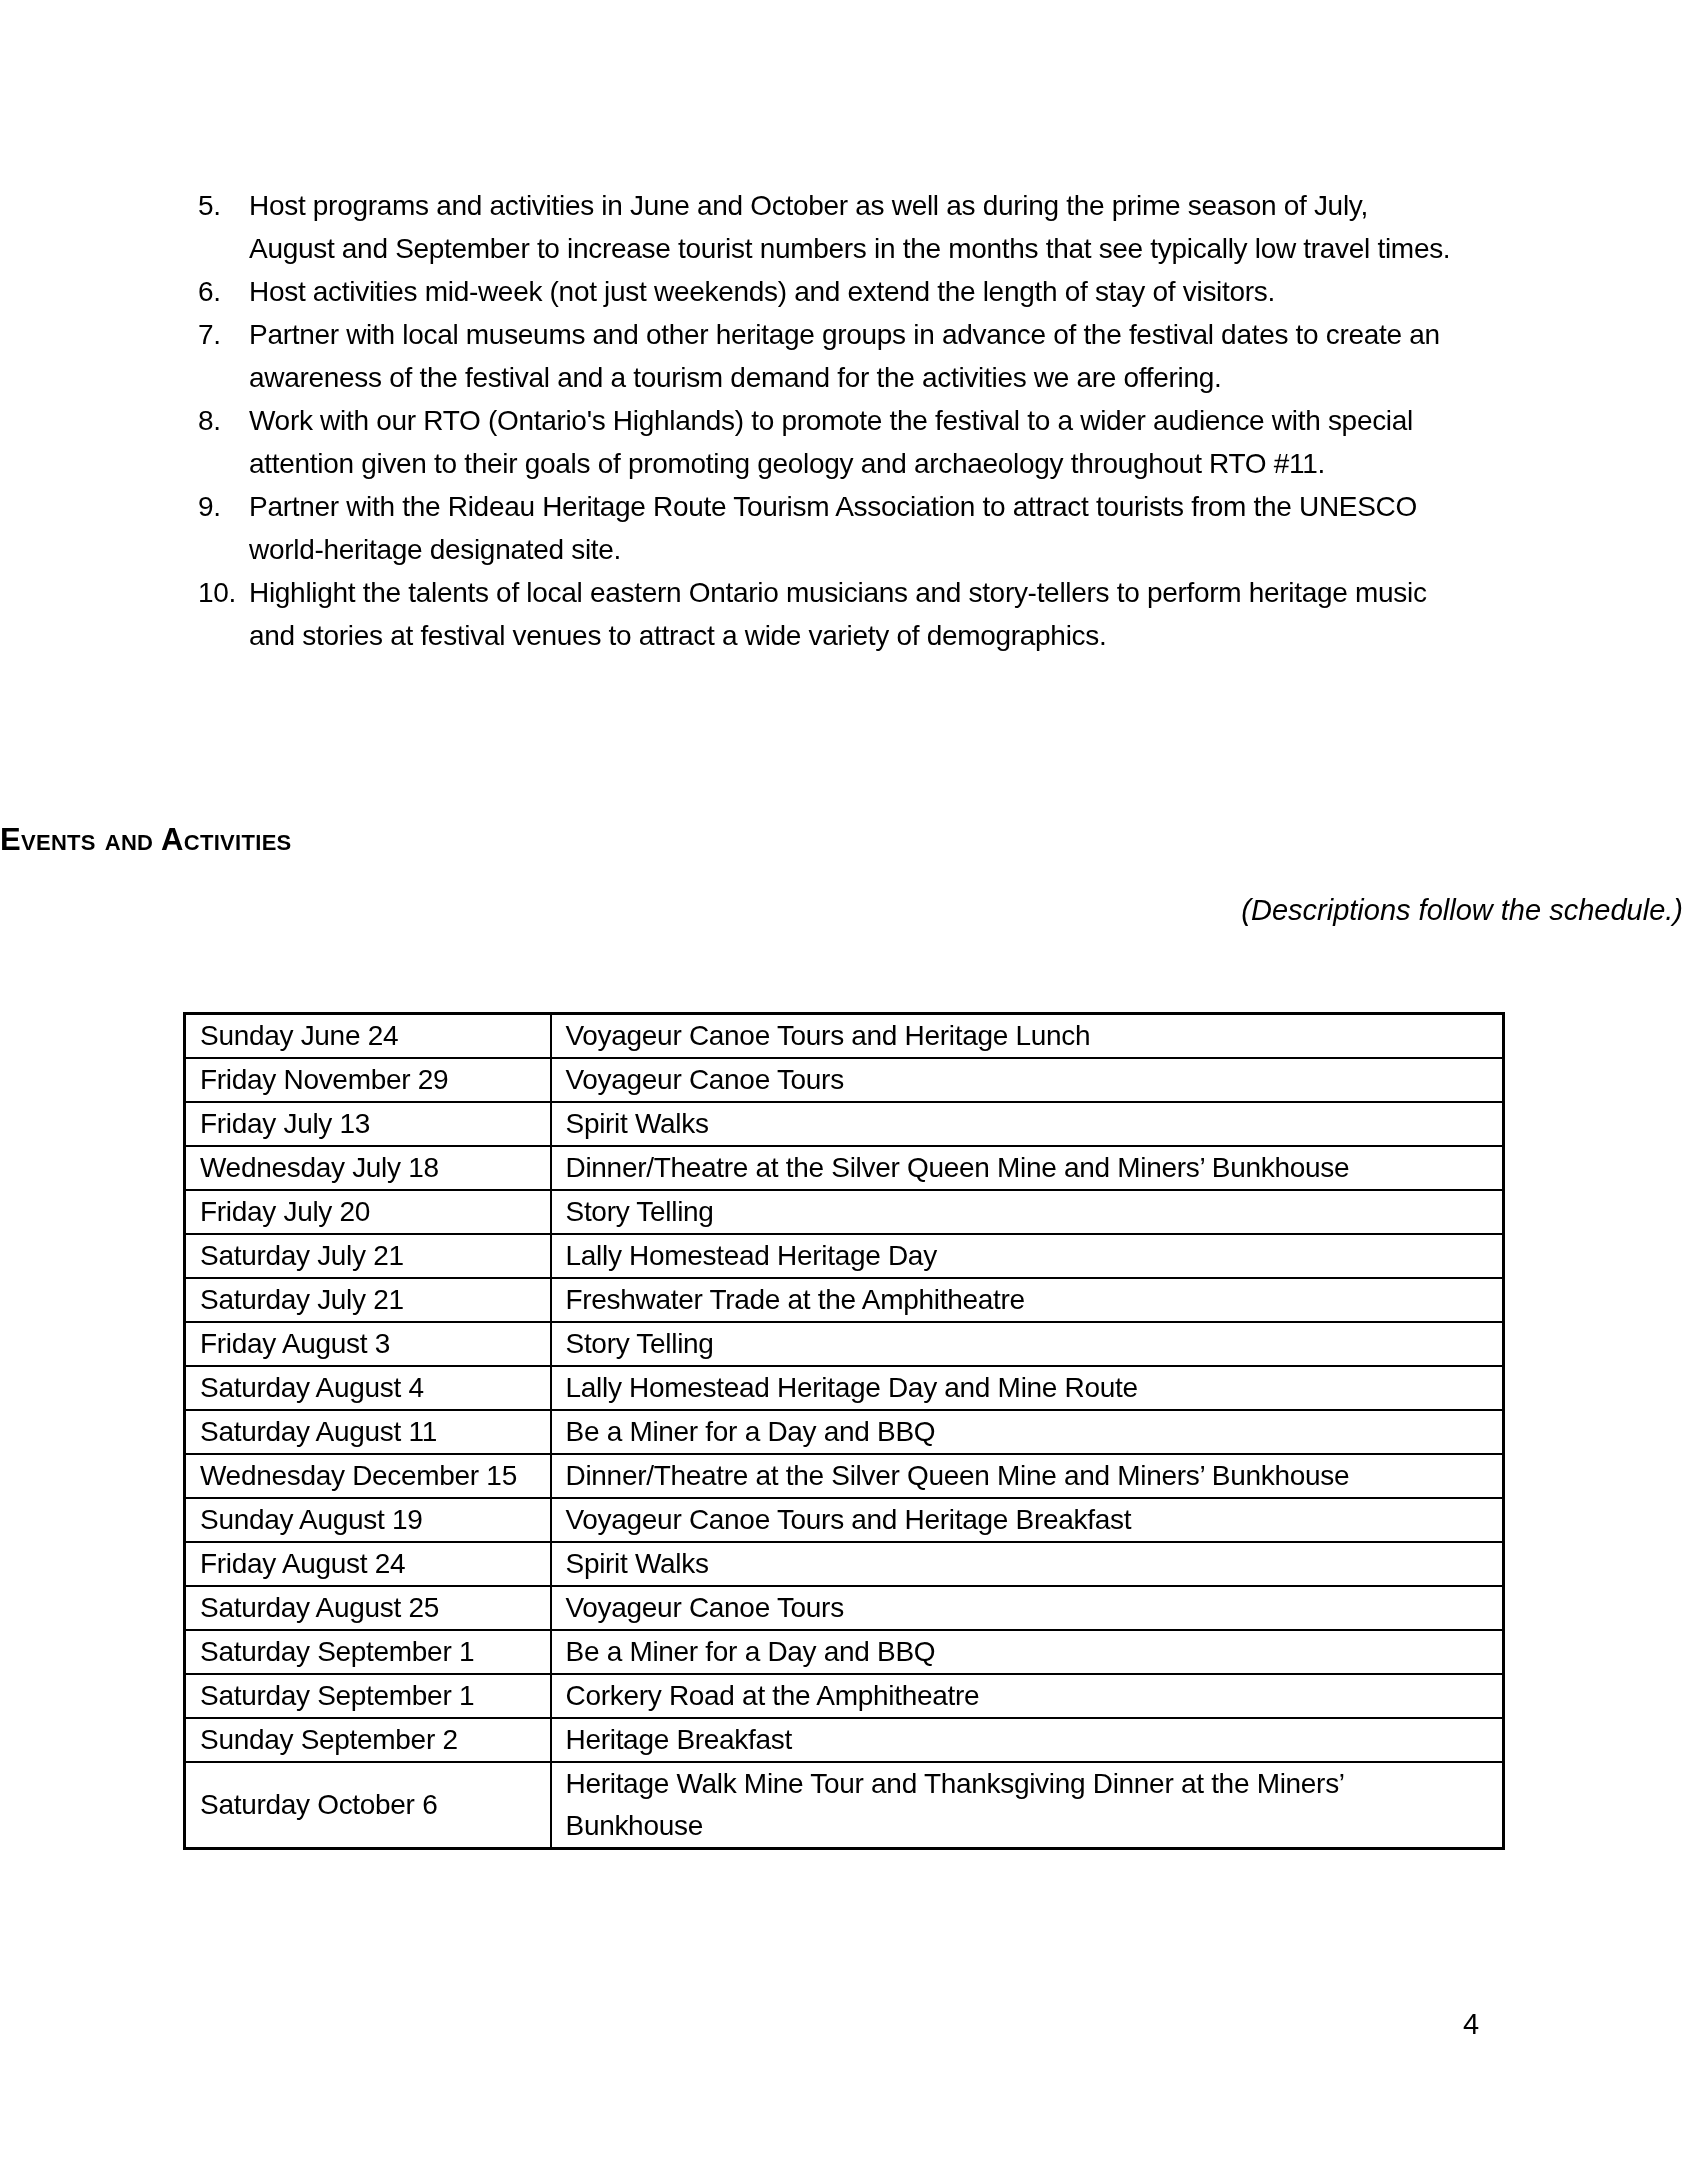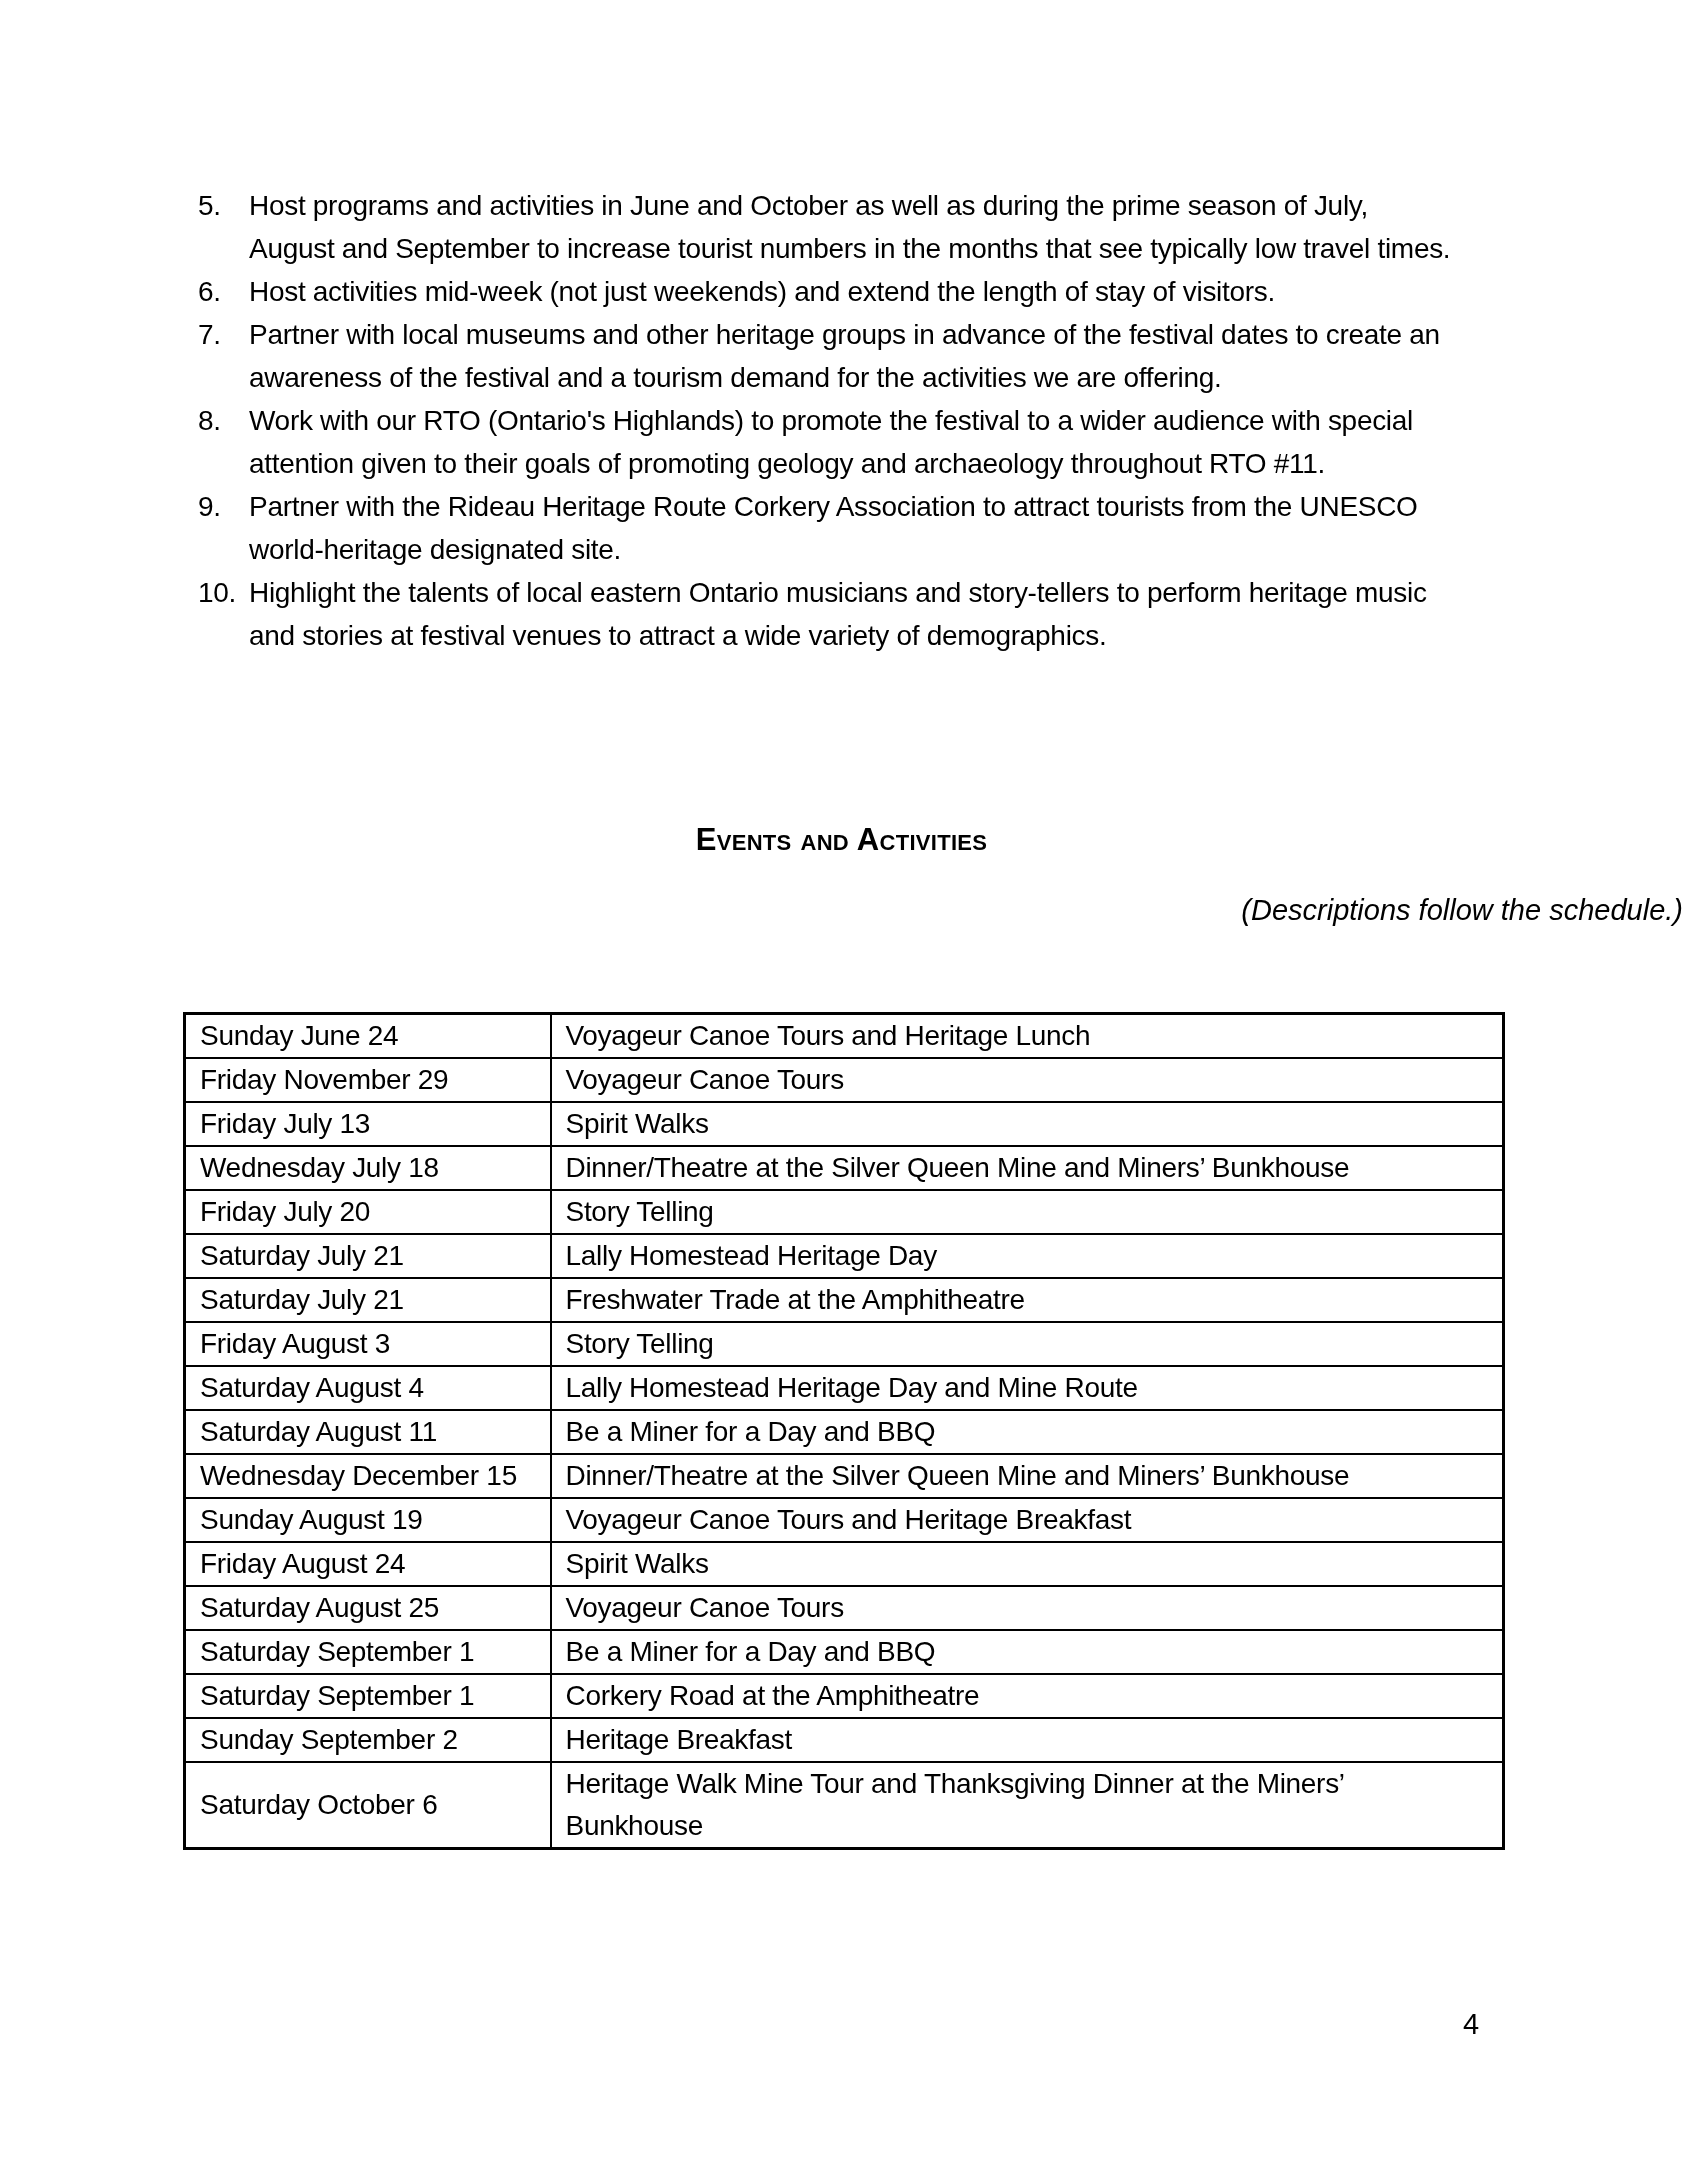--- a/index.html
+++ b/index.html
@@ -32,21 +32,20 @@
   }
   .goal-list .num {
     position: absolute;
     left: 0; top: 0;
   }
   
   .section-heading {
     position: absolute;
     left: 0; top: 822px;
     width: 1683px;
-    text-align: center;
     font-weight: bold;
     font-size: 31px;
     font-variant: small-caps;
     letter-spacing: 0.3px;
   }
   .schedule-note {
     position: absolute;
     left: 0; top: 894px;
     width: 1683px;
     text-align: right;
@@ -96,21 +95,21 @@
     <li>
       <span class="num">7.</span>
       <span>Partner with local museums and other heritage groups in advance of the festival dates to create an awareness of the festival and a tourism demand for the activities we are offering.</span>
     </li>
     <li>
       <span class="num">8.</span>
       <span>Work with our RTO (Ontario's Highlands) to promote the festival to a wider audience with special attention given to their goals of promoting geology and archaeology throughout RTO #11.</span>
     </li>
     <li>
       <span class="num">9.</span>
-      <span>Partner with the Rideau Heritage Route Corkery Association to attract tourists from the UNESCO world-heritage designated site.</span>
+      <span>Partner with the Rideau Heritage Route Tourism Association to attract tourists from the UNESCO world-heritage designated site.</span>
     </li>
     <li>
       <span class="num">10.</span>
       <span>Highlight the talents of local eastern Ontario musicians and story-tellers to perform heritage music and stories at festival venues to attract a wide variety of demographics.</span>
     </li>
   </ol>
 
   <div class="section-heading">Events and Activities</div>
 
   <div class="schedule-note">(Descriptions follow the schedule.)</div>

